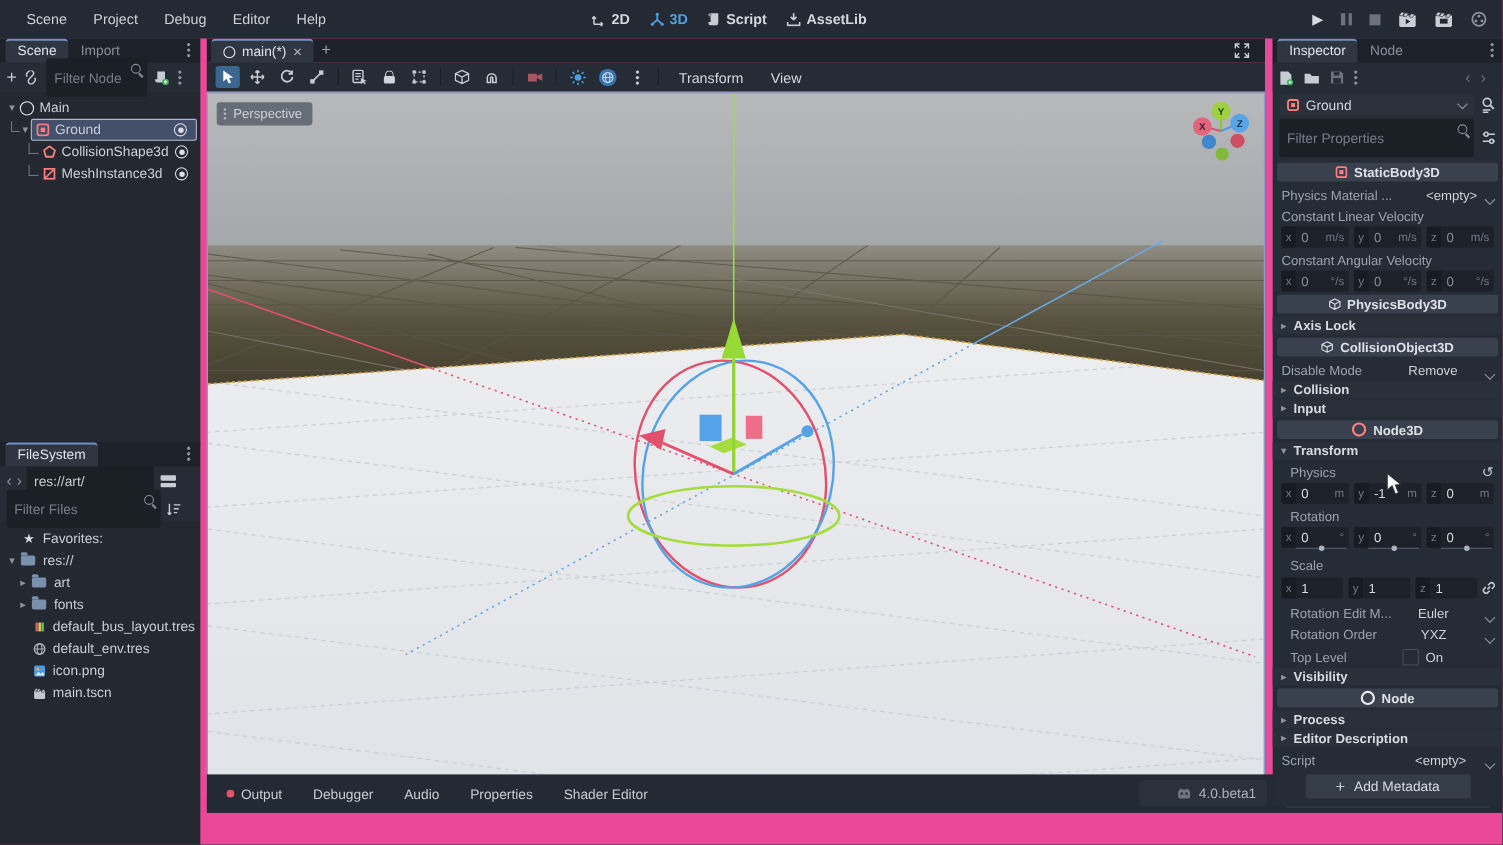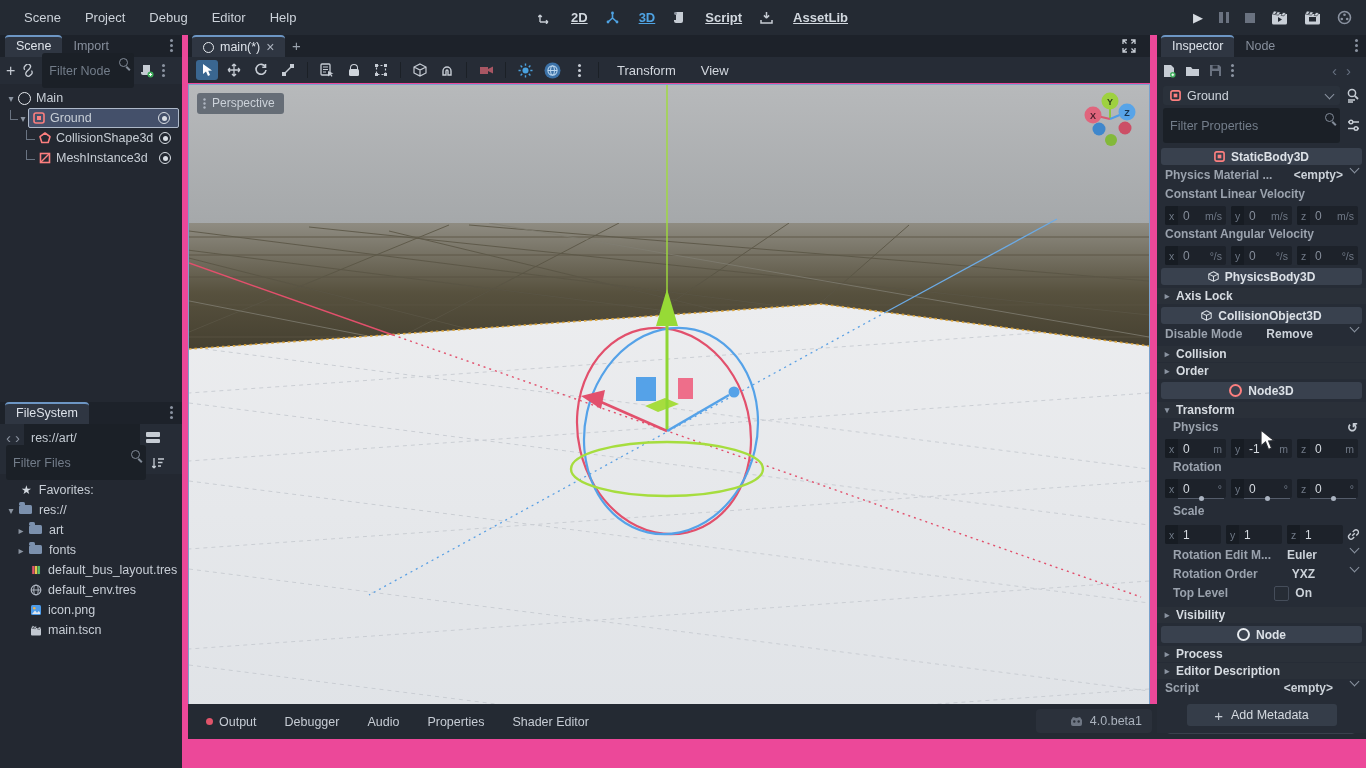--- a/index.html
+++ b/index.html
@@ -6,21 +6,21 @@
   .stage{position:relative;width:1366px;height:768px;background:#ec4899;
     font-family:"Liberation Sans",sans-serif;font-size:13px;color:#ced4dc;overflow:hidden;}
   .abs{position:absolute;}
   .row{display:flex;align-items:center;}
   .dim{color:#8b93a0;}
   .vdim{color:#667080;}
   
   .topbar{position:absolute;left:0;top:0;width:1366px;height:35px;background:#242a33;display:flex;align-items:center;}
   .menu-item{padding:0 12px;height:24px;display:flex;align-items:center;border-radius:3px;color:#ccd2da;cursor:default;}
   .ws{position:absolute;left:538px;top:0;height:35px;display:flex;align-items:center;gap:18px;}
-  .ws-item{display:flex;align-items:center;gap:20px;color:#d2d8df;font-weight:bold;font-size:13px;text-decoration:underline;}
+  .ws-item{display:flex;align-items:center;gap:5px;color:#d2d8df;font-weight:bold;font-size:13px;}
   .ws-item.active{color:#4fa3e3;}
   .playbar{position:absolute;right:14px;top:0;height:35px;display:flex;align-items:center;gap:16px;}
   
   .dots3{width:3px;height:3px;border-radius:50%;background:currentColor;box-shadow:0 -5px 0 currentColor,0 5px 0 currentColor;display:inline-block;}
   .mag{width:7px;height:7px;border:1.5px solid #828b98;border-radius:50%;position:relative;display:inline-block;}
   .mag::after{content:"";position:absolute;left:6.5px;top:6.5px;width:4.5px;height:1.5px;background:#828b98;transform:rotate(45deg);transform-origin:0 0;}
   .cv{width:6px;height:6px;border-right:1.6px solid #8a93a0;border-bottom:1.6px solid #8a93a0;transform:rotate(45deg);display:inline-block;margin-top:-3px;}
   .eye{width:10px;height:10px;border:1.5px solid #d9dee4;border-radius:50%;position:relative;display:inline-block;}
   .eye::after{content:"";position:absolute;inset:2.5px;background:#d9dee4;border-radius:50%;}
   .folder{width:13px;height:9px;background:#7b90ad;border-radius:1.5px;position:relative;display:inline-block;margin-top:3px;}
@@ -55,21 +55,21 @@
   .persp{position:absolute;left:8px;top:8px;background:rgba(80,88,100,.78);border-radius:3px;color:#ccd2d9;
      font-size:12px;padding:3px 9px 4px 6px;display:flex;align-items:center;gap:6px;}
   
   .bottombar{position:absolute;left:188px;top:704px;width:1178px;height:35px;background:#242a33;display:flex;align-items:center;}
   .btab{padding:0 14px;color:#c6ccd4;font-size:12.5px;display:flex;align-items:center;gap:6px;}
   .verpill{position:absolute;left:848px;top:5px;width:116px;height:24px;background:#2b313b;border-radius:4px;
      display:flex;align-items:center;justify-content:flex-end;gap:7px;padding:0 10px;box-sizing:border-box;color:#aab2bd;font-size:12.5px;}
   .sunkbox{position:absolute;left:978px;top:4px;width:190px;height:26px;border:1px solid #39404c;border-radius:4px;background:#21262d;box-sizing:border-box;}
   
   .insp{position:absolute;left:1157px;top:35px;width:209px;height:698px;background:#262c36;box-sizing:border-box;}
-  .irow{display:flex;align-items:flex-start;font-size:12px;padding:0 8px;height:17px;margin:2px 0;font-weight:bold;}
+  .irow{display:flex;align-items:flex-end;font-size:12px;padding:0 8px;height:17px;margin:2px 0;}
   .ilabel{color:#9aa2ad;flex:1;white-space:nowrap;overflow:hidden;}
   .ival{color:#ccd2d9;margin-right:8px;}
   .classhdr{margin:3px 4px;height:17px;background:#39414e;border-radius:3px;display:flex;align-items:center;justify-content:center;gap:6px;font-weight:bold;font-size:12px;color:#dce1e7;}
   .grphdr{margin:1px 0;height:16px;background:#2a3039;display:flex;align-items:center;gap:5px;padding-left:6px;font-weight:bold;font-size:12px;color:#d6dbe1;}
   .grphdr .arr{width:8px;font-size:9px;}
   .veccells{display:flex;gap:5px;padding:0 8px;margin:2px 0;}
   .vcell{flex:1;height:19px;background:#1d222a;border-radius:2px;display:flex;align-items:center;position:relative;min-width:0;}
   .vax{width:13px;align-self:stretch;background:#171c23;border-radius:2px 0 0 2px;display:flex;align-items:center;justify-content:center;font-size:10.5px;color:#6f7886;}
   .vnum{font-size:12px;color:#d6dbe1;margin-left:5px;}
   .vunit{font-size:10.5px;color:#6f7886;margin-left:auto;margin-right:4px;}
@@ -605,30 +605,30 @@
       </div>
 
     <div class="classhdr">
       <svg class="ic" width="11" height="11" viewBox="0 0 14 14">
           <path d="M7 1 L13 4 V10 L7 13 L1 10 V4 Z M1 4 L7 7 L13 4 M7 7 V13" stroke="#dce1e7" stroke-width="1.3" fill="none"></path>
         </svg>
       <span>CollisionObject3D</span>
     </div>
     <div class="irow">
       <span class="ilabel">Disable Mode</span>
-      <span class="ival" style="margin-right:38px;">Remove</span>
+      <span class="ival" style="margin-right:26px;">Remove</span>
       <span class="cv"></span>
     </div>
     <div class="grphdr">
         <span class="arr">▸</span>
         <span>Collision</span>
       </div>
     <div class="grphdr">
         <span class="arr">▸</span>
-        <span>Order</span>
+        <span>Input</span>
       </div>
 
     <div class="classhdr">
       <span style="width:9px;height:9px;border:2px solid #fc7f7f;border-radius:50%;display:inline-block;"></span>
       <span>Node3D</span>
     </div>
     <div class="grphdr">
         <span class="arr">▾</span>
         <span>Transform</span>
       </div>

